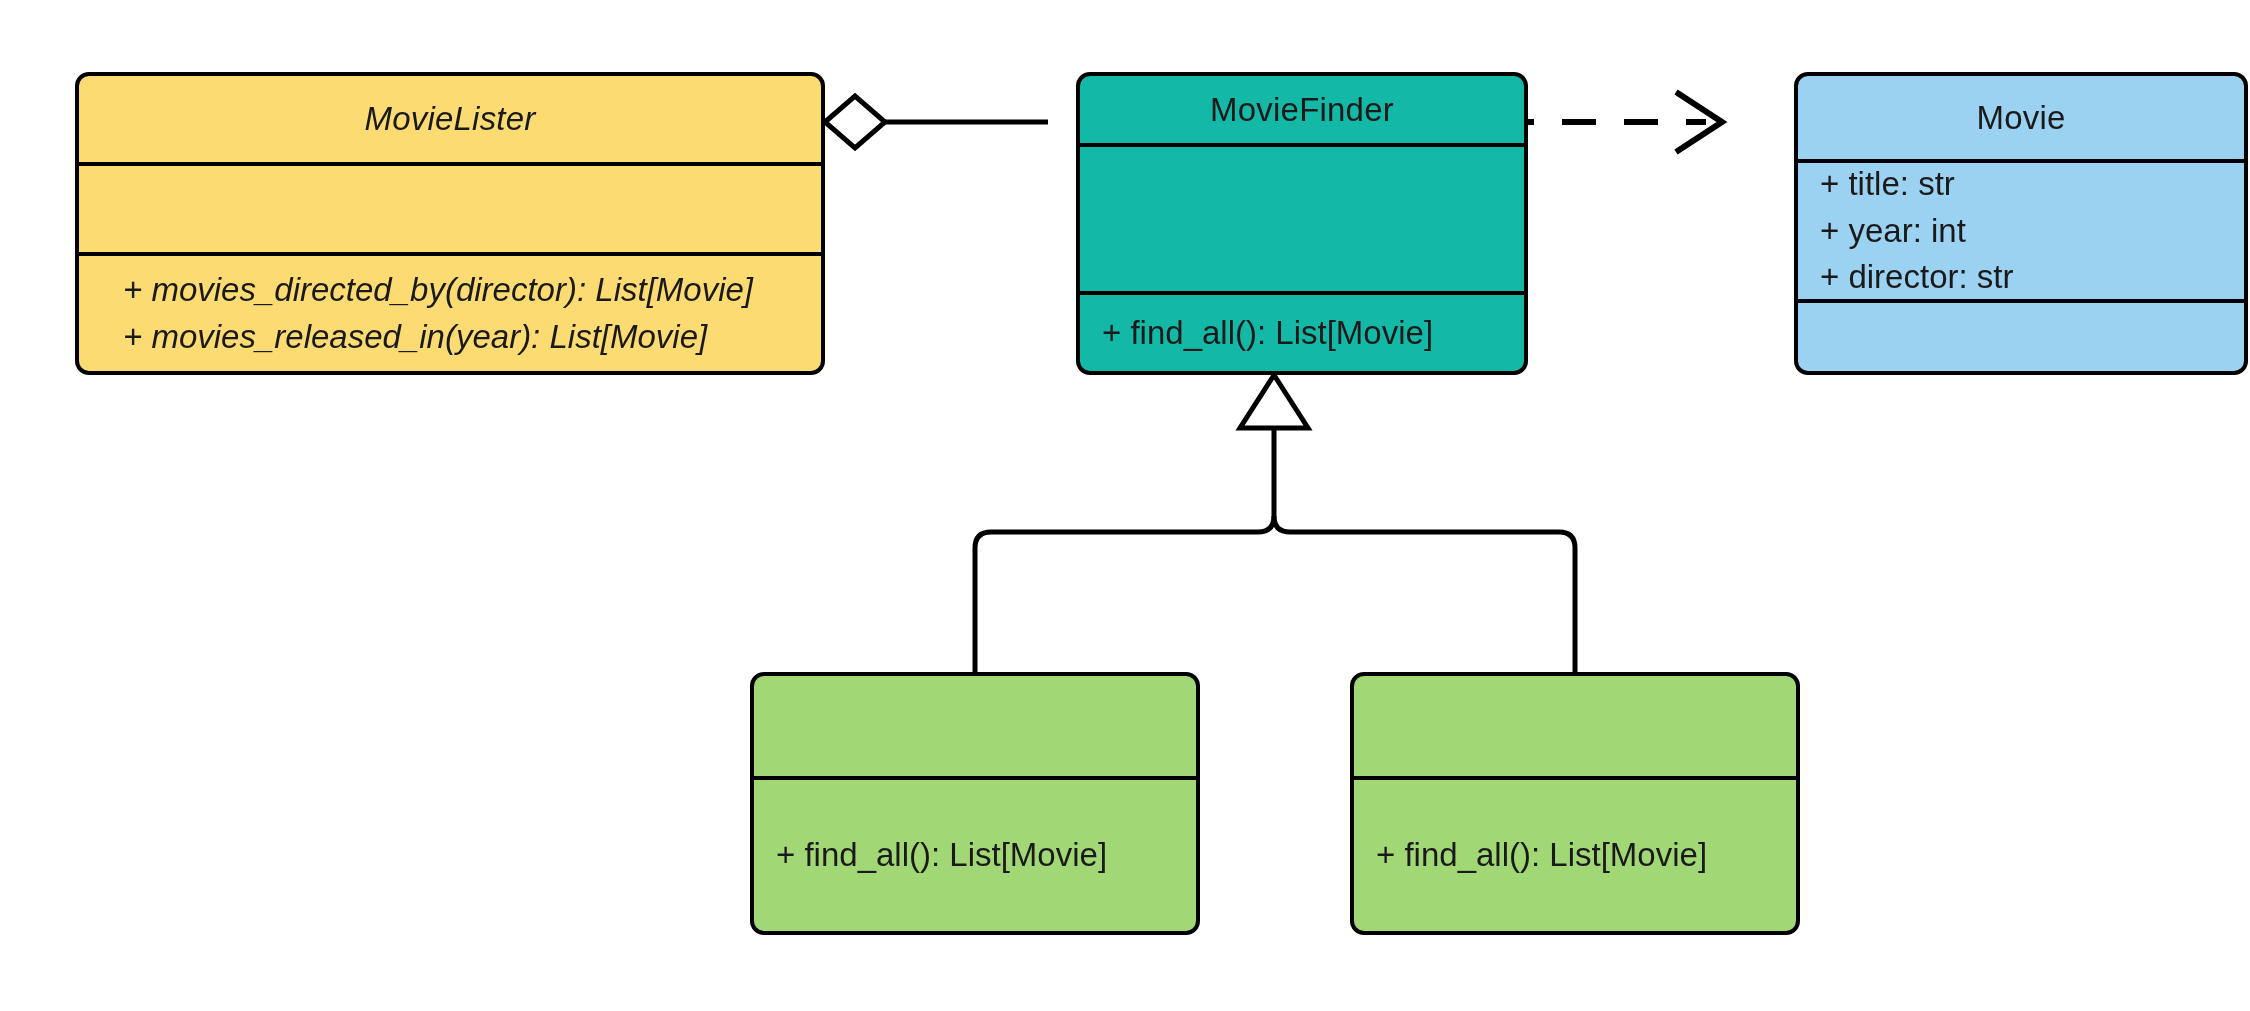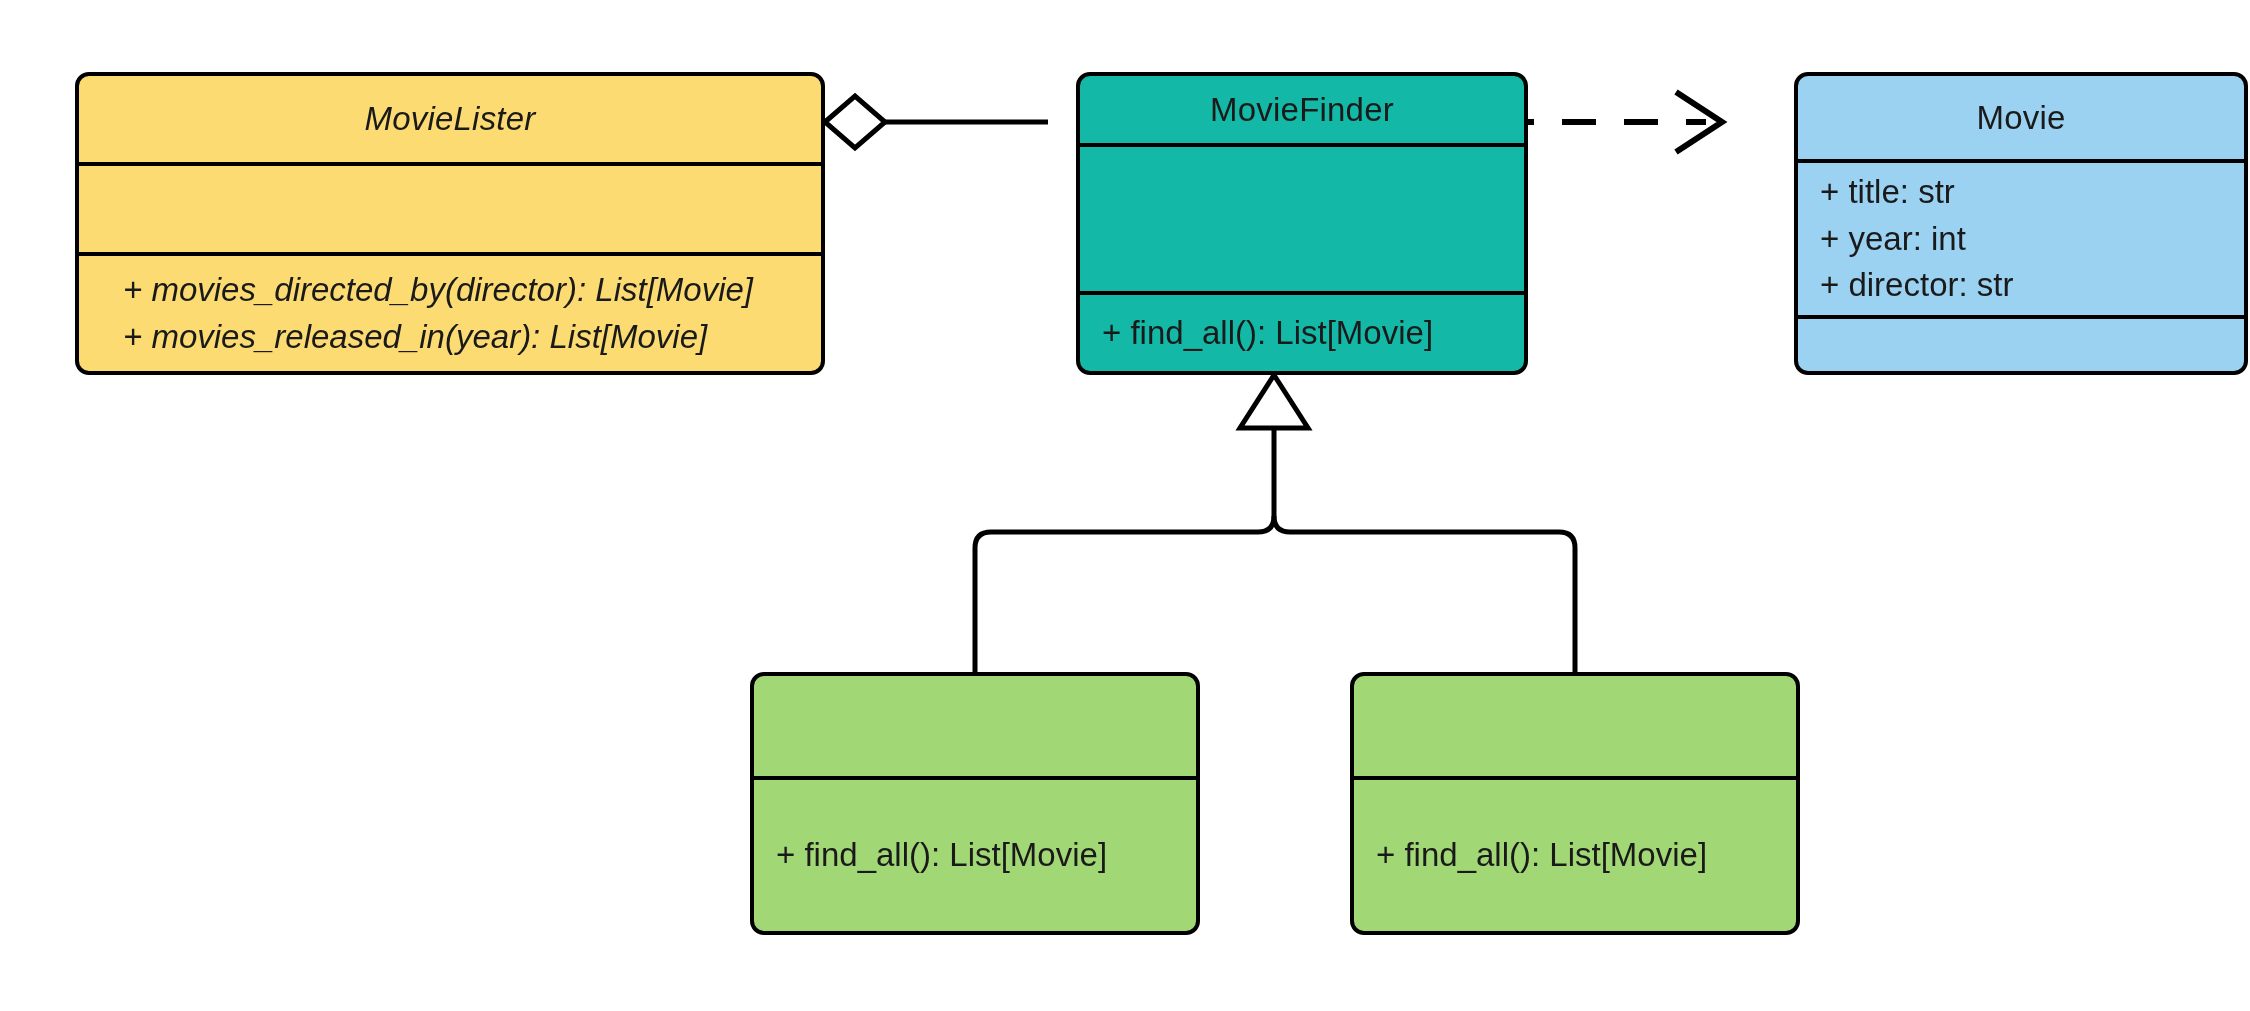--- a/index.html
+++ b/index.html
@@ -101,21 +101,21 @@
   <div class="uml-class" style="left:1048px; top:72px; width:452px; height:303px; background:#14b8a6;margin-left:28px;">
     <div class="compartment class-name" style="height:67px;">MovieFinder</div>
     <div class="compartment empty-compartment" style="height:148px;"></div>
     <div class="compartment member-list" style="flex:1 1 auto;">
       <div class="member">+ find_all(): List[Movie]</div>
     </div>
   </div>
 
   <div class="uml-class" style="left:1794px; top:72px; width:454px; height:303px; background:#9BD2F2;">
     <div class="compartment class-name" style="height:83px;">Movie</div>
-    <div class="compartment member-list" style="height:156px;">
+    <div class="compartment member-list" style="height:140px;">
       <div class="member">+ title: str</div>
       <div class="member">+ year: int</div>
       <div class="member">+ director: str</div>
     </div>
     <div class="compartment empty-compartment" style="flex:1 1 auto;"></div>
   </div>
 
   <div class="uml-class" style="left:750px; top:672px; width:450px; height:263px; background:#A2D775;">
     <div class="compartment empty-compartment" style="height:100px;"></div>
     <div class="compartment member-list" style="flex:1 1 auto;">

